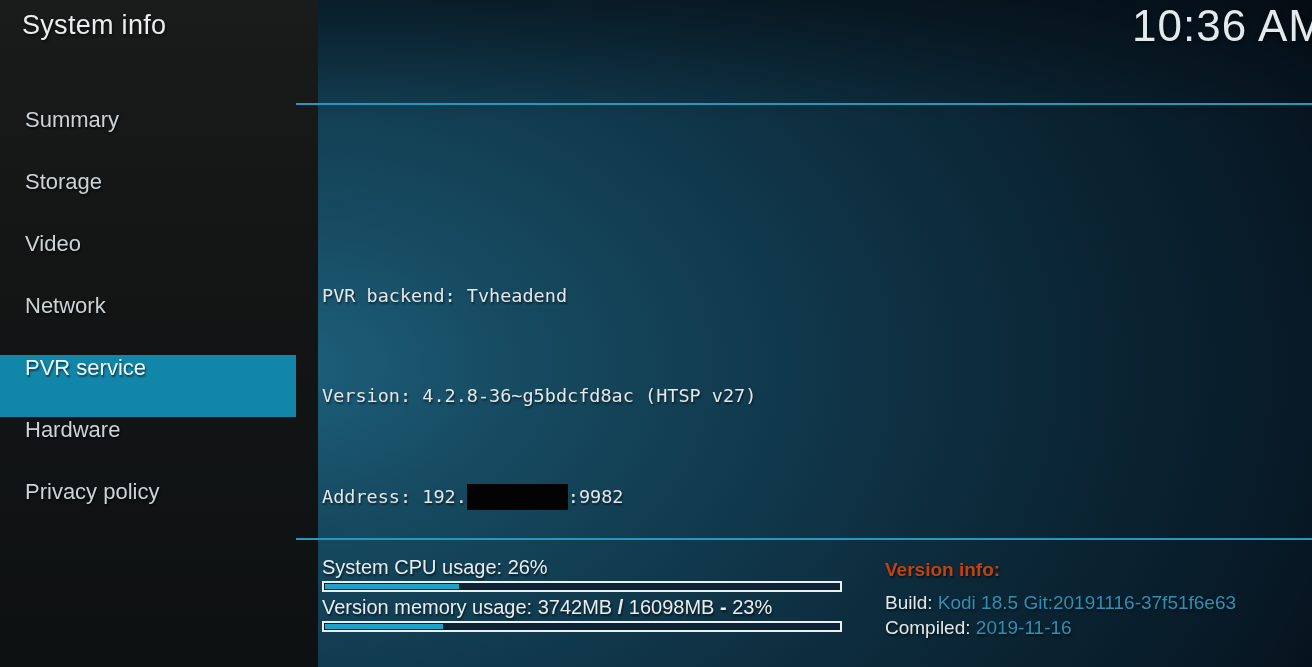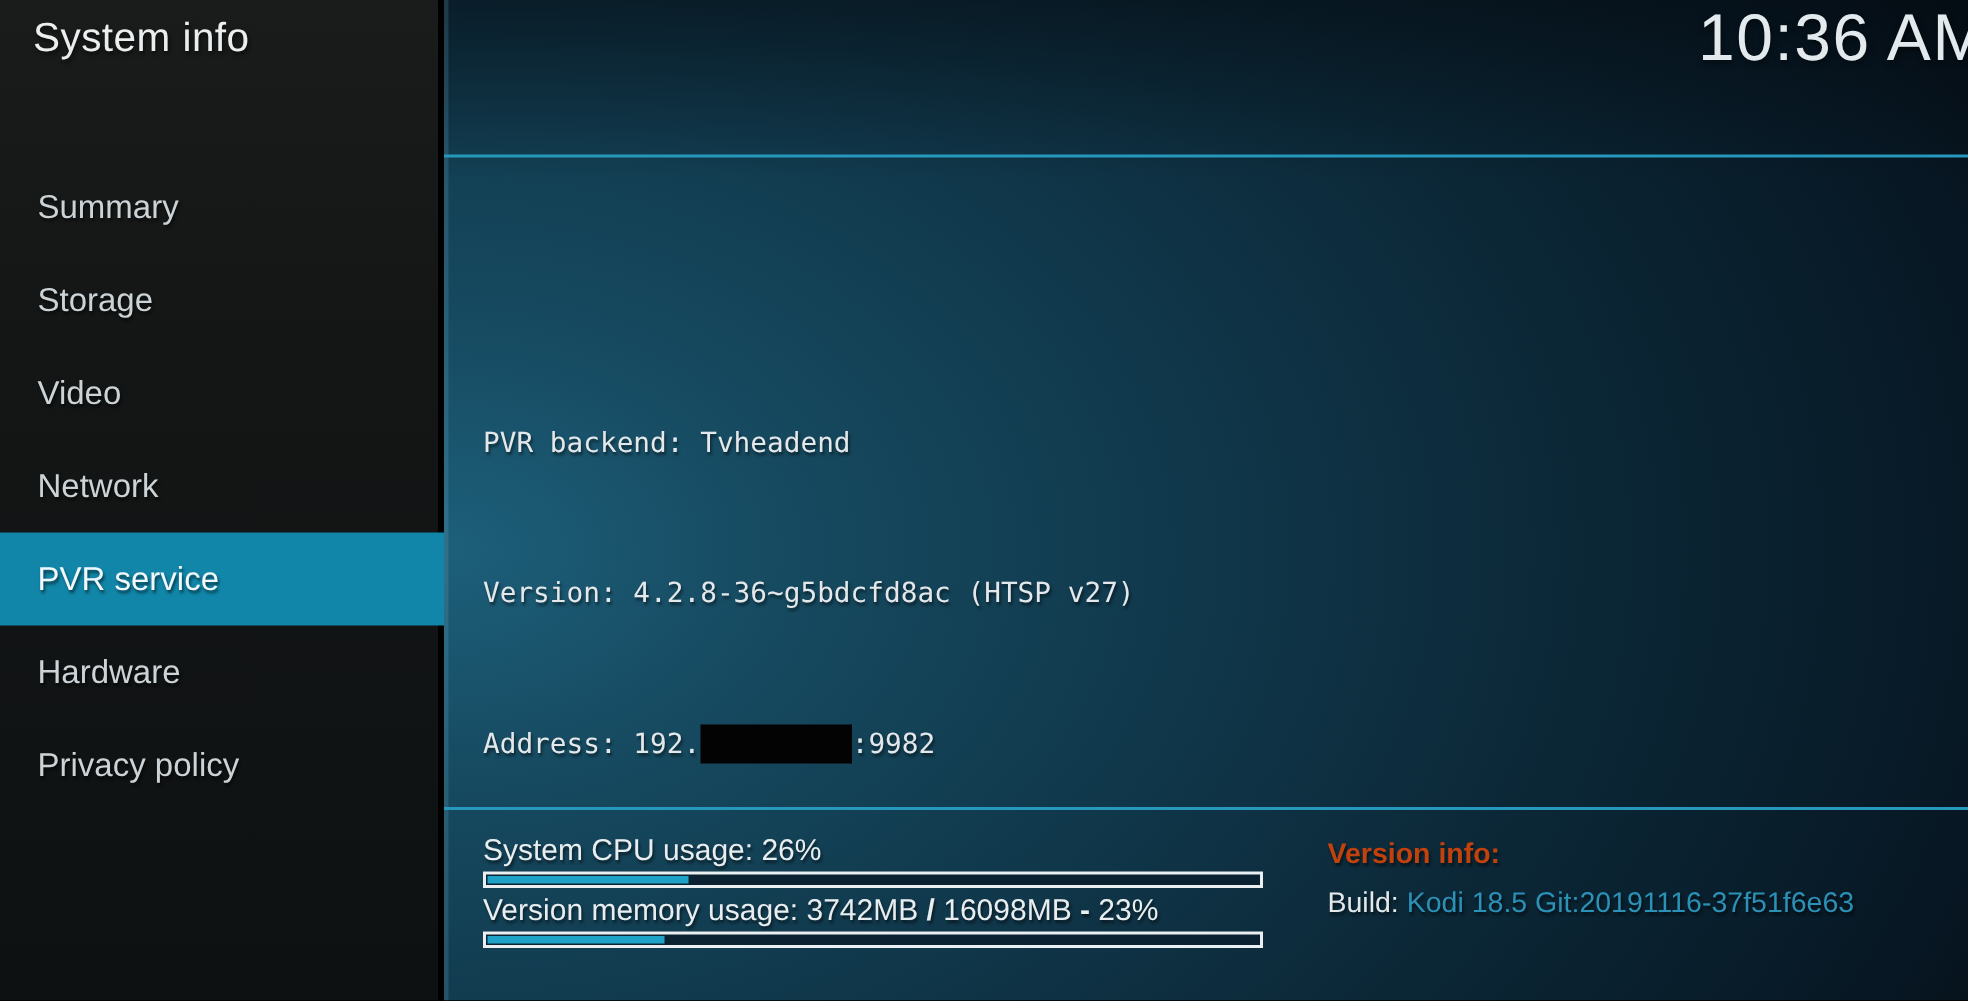--- a/index.html
+++ b/index.html
@@ -16,31 +16,31 @@
     content: ""; position: absolute; left: 0; top: 0; right: 0; height: 120px;
     background: linear-gradient(to bottom, rgba(4,10,16,0.55), rgba(4,10,16,0));
   }
   .edge-strip {
     position: absolute; left: 296px; top: 0; width: 3px; height: 667px;
     background: rgba(140,205,230,0.16);
   }
 
   
   .sidebar {
-    position: absolute; left: 0; top: 0; width: 292px; height: 667px;
+    position: absolute; left: 0; top: 0; width: 318px; height: 667px;
     background: linear-gradient(to bottom, #1a1c1c 0%, #141616 35%, #0e1112 100%);
   }
   .app-title {
     position: absolute; left: 22px; top: 10px;
     font-size: 27px; font-weight: 300; color: #eaeeef; letter-spacing: 0.3px;
     text-shadow: 1px 2px 3px rgba(0,0,0,0.6);
   }
   .menu { position: absolute; left: 0; top: 107px; width: 296px; }
   .menu-item {
-    height: 62px; display: flex; align-items: center; padding-left: 25px;
+    height: 62px; display: flex; padding-left: 25px;
     font-size: 22px; font-weight: 300; color: #ccd3d6;
     text-shadow: 1px 2px 2px rgba(0,0,0,0.55); cursor: pointer;
   }
   .menu-item.selected { background: #1186a8; color: #f0f8fb; }
 
   
   .clock {
     position: absolute; left: 1132px; top: 1px; white-space: nowrap;
     font-size: 44px; font-weight: 300; color: #e2eaee; letter-spacing: 1px;
     text-shadow: 1px 2px 4px rgba(0,0,0,0.5);
@@ -144,13 +144,14 @@
 </div>
 
 <div class="usage-label mem-label"><span>Version memory usage: 3742MB </span><span class="sep">/</span><span> 16098MB </span><span class="sep">-</span><span> 23%</span></div>
 <div class="progress mem-bar">
   <div class="fill" style="width: 23%;"></div>
 </div>
 
 <div class="version-block">
   <div class="version-title">Version info:</div>
   <div><span>Build: </span><span class="link-value">Kodi 18.5 Git:20191116-37f51f6e63</span></div>
+  <div><span>Compiled: </span><span class="link-value">2019-11-16</span></div>
 </div>
 
 </body></html>

